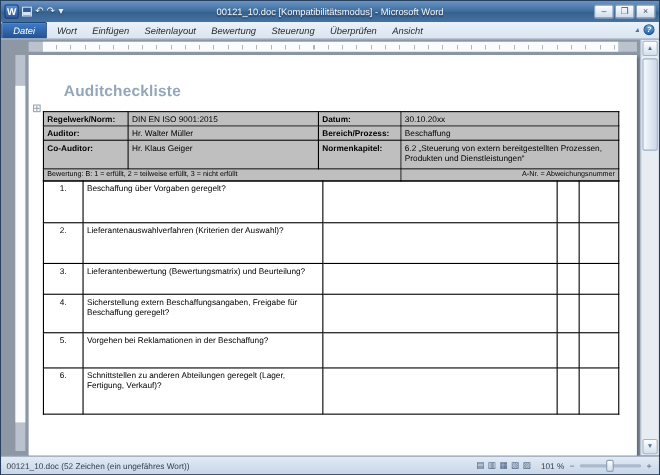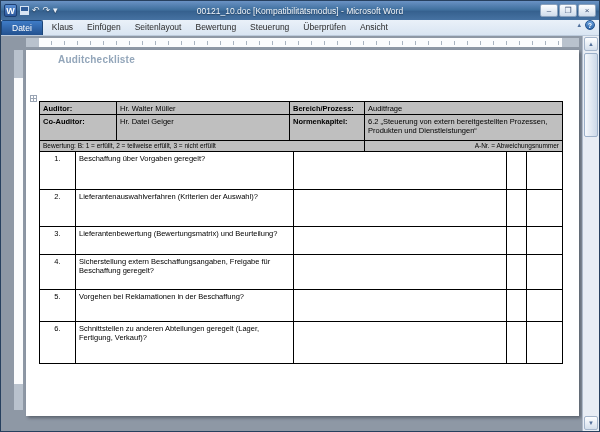--- a/index.html
+++ b/index.html
@@ -22,22 +22,22 @@
     box-shadow:inset 0 -3px 0 #d7e4f3; }
   .title-text { position:absolute; left:0; right:0; text-align:center;
     font-size:8.5px; color:#f2f6fb; text-shadow:0 1px 1px rgba(0,0,0,.35); }
   .win-controls { margin-left:auto; display:flex; padding-right:3px; position:relative; z-index:2; }
   .win-btn { width:18px; height:13px; margin-left:1px; border-radius:2px;
     background:linear-gradient(#fdfeff,#cfdceb); border:1px solid #8aa1bd;
     color:#334970; font-size:8px; line-height:1;
     display:flex; align-items:center; justify-content:center; }
 
   
-  .tabrow { height:16px; flex:0 0 16px; display:flex; align-items:flex-start;
-    background:linear-gradient(#eaf1f9,#d9e5f2); border-bottom:1px solid #bccadb; }
+  .tabrow { height:16px; flex:0 0 16px; display:flex; align-items:center;
+    background:linear-gradient(#eaf1f9,#d9e5f2); border-bottom:1px solid #bccadb;font-style:italic; }
   .tab { font-size:8.5px; color:#2a2a2a; padding:2px 7px 2px; cursor:default; }
   .tab.file { background:linear-gradient(#3f7cc7,#23518f); color:#fff;
     padding:2px 10px; margin:0 2px 0 0; border-radius:2px 2px 0 0; border:1px solid #1c4679; border-bottom:none; }
   .ribbon-right { margin-left:auto; display:flex; align-items:center; gap:4px; padding:0 4px 1px 0; }
   .caret-glyph { font-size:7px; color:#51719c; }
   .help-circle { width:10px; height:10px; border-radius:50%;
     background:linear-gradient(#6ba3e0,#2f66a8); color:#fff; font-size:7px; font-weight:bold;
     display:flex; align-items:center; justify-content:center; border:1px solid #23528d; }
 
   
@@ -46,22 +46,22 @@
   .h-ruler { position:absolute; left:25px; top:2px; width:553px; height:9px; background:#b9c2cd; }
   .h-ruler-inner { position:absolute; left:13px; top:0; width:523px; height:9px; background:#fbfcfd;
     background-image:repeating-linear-gradient(to right, transparent 0 12px, #a9b4c0 12px 13px);
     background-size:100% 4px; background-position:0 3px; background-repeat:no-repeat; }
   .v-ruler { position:absolute; left:13px; top:14px; width:9px; height:360px; background:#b9c2cd; }
   .v-ruler-inner { position:absolute; top:28px; bottom:26px; left:0; right:0; background:#fbfcfd; }
 
   .page { position:absolute; left:25px; top:14px; width:553px; height:366px;
     background:#fff; box-shadow:2px 2px 3px rgba(30,35,45,.45); }
 
-  .doc-title { position:absolute; top:4px; left:32px;
-    font-size:10px; font-weight:bold; color:#93a6ba; letter-spacing:.2px; }
+  .doc-title { position:absolute; top:24px; left:32px;
+    font-size:14px; font-weight:bold; color:#93a6ba; letter-spacing:.2px; }
 
   .table-handle { position:absolute; left:4px; top:45px; width:7px; height:7px;
     border:1px solid #9aa5b4;
     background:
       linear-gradient(#9aa5b4,#9aa5b4) center/100% 1px no-repeat,
       linear-gradient(#9aa5b4,#9aa5b4) center/1px 100% no-repeat, #fff; }
 
   .tables { position:absolute; top:51px; left:13px; width:523px; }
   table { border-collapse:collapse; table-layout:fixed; width:523px; }
   td, th { border:1px solid #000; padding:1px 3px; font-size:7.5px; line-height:1.2;
@@ -126,21 +126,21 @@
     <div class="title-text">00121_10.doc [Kompatibilitätsmodus] - Microsoft Word</div>
     <div class="win-controls">
       <span class="win-btn">–</span>
       <span class="win-btn">❐</span>
       <span class="win-btn">×</span>
     </div>
   </div>
 
   <div class="tabrow">
     <span class="tab file">Datei</span>
-    <span class="tab">Klaus</span>
+    <span class="tab">Wort</span>
     <span class="tab">Einfügen</span>
     <span class="tab">Seitenlayout</span>
     <span class="tab">Bewertung</span>
     <span class="tab">Steuerung</span>
     <span class="tab">Überprüfen</span>
     <span class="tab">Ansicht</span>
     <div class="ribbon-right">
       <span class="caret-glyph">▴</span>
       <span class="help-circle">?</span>
     </div>
@@ -162,29 +162,35 @@
       <div class="tables">
 
         <table class="meta-table">
           <colgroup>
               <col style="width:77px">
               <col style="width:173px">
               <col style="width:75px">
               <col style="width:198px">
             </colgroup>
           <tbody>
+              <tr class="r1">
+            <td class="lbl">Regelwerk/Norm:</td>
+            <td>DIN EN ISO 9001:2015</td>
+            <td class="lbl">Datum:</td>
+            <td>30.10.20xx</td>
+          </tr>
           <tr class="r2">
             <td class="lbl">Auditor:</td>
             <td>Hr. Walter Müller</td>
             <td class="lbl">Bereich/Prozess:</td>
-            <td>Auditfrage</td>
+            <td>Beschaffung</td>
           </tr>
           <tr class="r3">
             <td class="lbl">Co-Auditor:</td>
-            <td>Hr. Datei Geiger</td>
+            <td>Hr. Klaus Geiger</td>
             <td class="lbl">Normenkapitel:</td>
             <td>6.2 „Steuerung von extern bereitgestellten Prozessen, Produkten und Dienstleistungen“</td>
           </tr>
           <tr class="legend">
             <td colspan="3">Bewertung: B: 1 = erfüllt, 2 = teilweise erfüllt, 3 = nicht erfüllt</td>
             <td class="right">A-Nr. = Abweichungsnummer</td>
           </tr>
         </tbody>
           </table>
 
@@ -244,13 +250,30 @@
       </div>
     </div>
 
     <div class="scrollbar">
       <div class="scroll-btn up">▲</div>
       <div class="scroll-thumb"></div>
       <div class="scroll-btn down">▼</div>
     </div>
   </div>
 
+  <div class="statusbar">
+    <span>00121_10.doc (52 Zeichen (ein ungefähres Wort))</span>
+    <div class="status-right">
+      <span class="view-icon">▤</span>
+      <span class="view-icon">▥</span>
+      <span class="view-icon">▦</span>
+      <span class="view-icon">▧</span>
+      <span class="view-icon">▨</span>
+      <span class="zoom-label">101 %</span>
+      <span class="zoom-glyph">−</span>
+      <span class="zoom-track">
+        <span class="zoom-notch"></span>
+        <span class="zoom-thumb"></span>
+      </span>
+      <span class="zoom-glyph">+</span>
+    </div>
+  </div>
 </div>
 
 </body></html>

